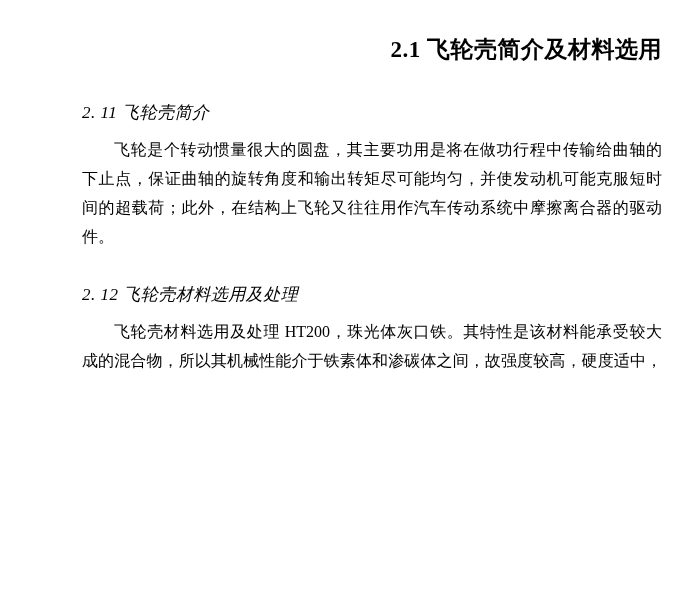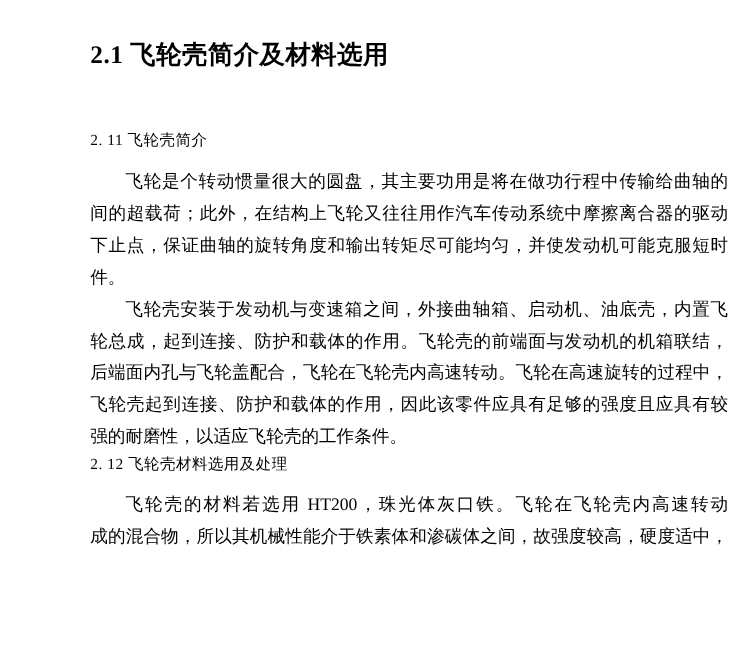--- a/index.html
+++ b/index.html
@@ -16,33 +16,36 @@
   }
   .content {
     width: 580px;
     margin-left: 82px;
     padding-top: 36px;
   }
   .doc-title {
     font-size: 23px;
     font-weight: bold;
     line-height: 28px;
-    margin: 0 0 54px 0;
+    margin: 0 0 38px 0;
     letter-spacing: 0.5px;
     white-space: nowrap;
+    text-align: right;
   }
   .section-heading {
-    font-size: 14px;
+    font-size: 17px;
+    font-style: italic;
     font-weight: normal;
     line-height: 22px;
     margin: 0 0 11px 0;
     letter-spacing: 0.5px;
     white-space: nowrap;
   }
   .section-heading.second {
+    margin-top: 33px;
   }
   .para {
     margin: 0;
   }
   .line {
     font-size: 16px;
     line-height: 29px;
     height: 29px;
     text-align: justify;
     text-align-last: justify;
@@ -59,33 +62,26 @@
 <body>
 
 <div class="content">
 
   <h1 class="doc-title">2.1 飞轮壳简介及材料选用</h1>
 
   <h2 class="section-heading">2. 11 飞轮壳简介</h2>
 
   <div class="para">
     <div class="line indent">飞轮是个转动惯量很大的圆盘，其主要功用是将在做功行程中传输给曲轴的</div>
+    <div class="line">下止点，保证曲轴的旋转角度和输出转矩尽可能均匀，并使发动机可能克服短时</div>
     <div class="line">间的超载荷；此外，在结构上飞轮又往往用作汽车传动系统中摩擦离合器的驱动</div>
-    <div class="line">下止点，保证曲轴的旋转角度和输出转矩尽可能均匀，并使发动机可能克服短时</div>
     <div class="line last">件。</div>
   </div>
 
-  <div class="para">
-    <div class="line indent">飞轮壳安装于发动机与变速箱之间，外接曲轴箱、启动机、油底壳，内置飞</div>
-    <div class="line">轮总成，起到连接、防护和载体的作用。飞轮壳的前端面与发动机的机箱联结，</div>
-    <div class="line">后端面内孔与飞轮盖配合，飞轮在飞轮壳内高速转动。飞轮在高速旋转的过程中，</div>
-    <div class="line">飞轮壳起到连接、防护和载体的作用，因此该零件应具有足够的强度且应具有较</div>
-    <div class="line last">强的耐磨性，以适应飞轮壳的工作条件。</div>
-  </div>
 
   <h2 class="section-heading second">2. 12 飞轮壳材料选用及处理</h2>
 
   <div class="para">
-    <div class="line indent">飞轮壳的材料若选用 HT200，珠光体灰口铁。飞轮在飞轮壳内高速转动</div>
+    <div class="line indent">飞轮壳材料选用及处理 HT200，珠光体灰口铁。其特性是该材料能承受较大</div>
     <div class="line">成的混合物，所以其机械性能介于铁素体和渗碳体之间，故强度较高，硬度适中，</div>
   </div>
 
 </div>
 
 </body></html>

